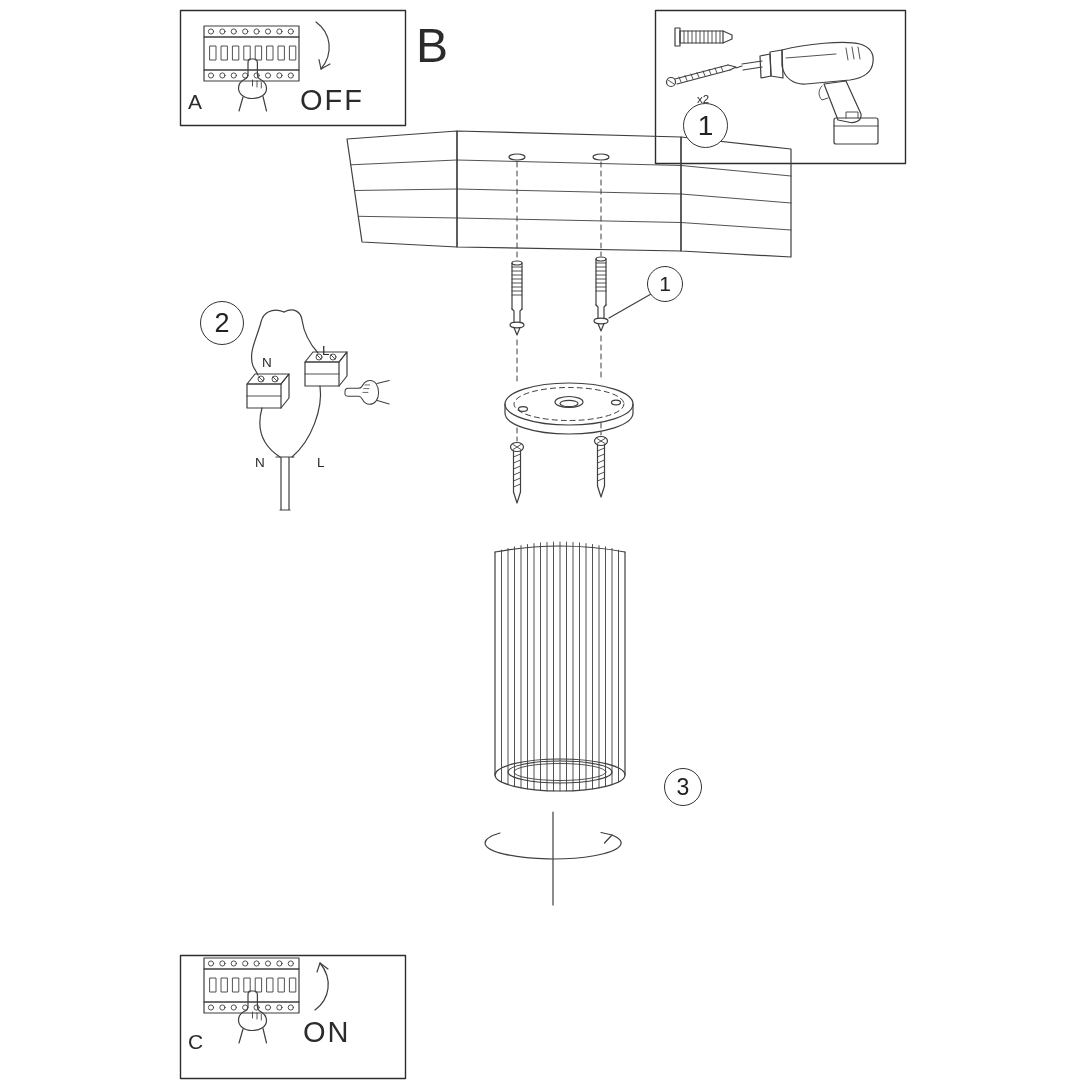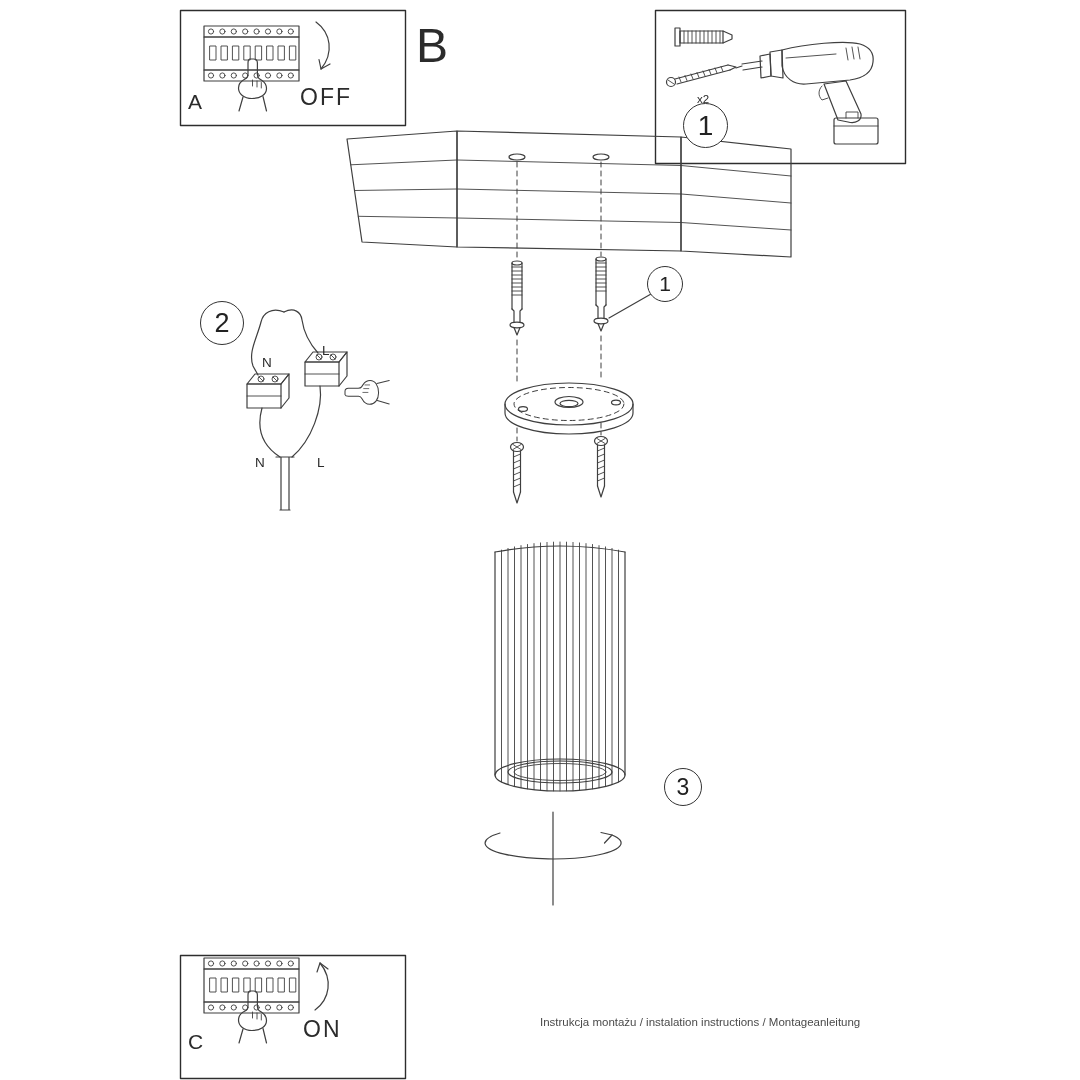--- a/index.html
+++ b/index.html
@@ -7,21 +7,21 @@
     position:relative;width:1080px;height:1080px;background:#ffffff;
     font-family:"Liberation Sans", sans-serif;color:#2e2e2e;overflow:hidden;
   }
   .art{position:absolute;left:0;top:0;width:1080px;height:1080px;
        stroke:#3f3f3f;fill:none;stroke-width:1.2;stroke-linecap:round;stroke-linejoin:round;}
   .art .frame{stroke-width:1.4;stroke:#2d2d2d;}
   .art .dash{stroke-dasharray:5 4;stroke-width:1;}
   .art .thin{stroke-width:0.9;}
   .label{position:absolute;white-space:nowrap;color:#2b2b2b;}
   .panel-letter{font-size:21px;}
-  .state-word{font-size:23px;letter-spacing:2px;}
+  .state-word{font-size:29px;letter-spacing:2px;}
   .section-letter{font-size:48px;}
   .qty{font-size:11.5px;}
   .wire-label{font-size:13.5px;}
   .circle-num{
     position:absolute;border:1.6px solid #333;border-radius:50%;
     display:flex;align-items:center;justify-content:center;background:#fff;
     color:#222;
   }
   .footer{position:absolute;left:540px;top:1014px;font-size:11.5px;line-height:16.5px;color:#4a4a4a;}
 </style>
@@ -220,16 +220,15 @@
   <div class="label wire-label" style="left:322px;top:343px;">L</div>
   <div class="label wire-label" style="left:255px;top:455px;">N</div>
   <div class="label wire-label" style="left:317px;top:455px;">L</div>
 
   <div class="circle-num" style="left:664px;top:768px;width:36px;height:36px;font-size:23px;">3</div>
 
   <div class="label panel-letter" style="left:188px;top:1030px;">C</div>
   <div class="label state-word" style="left:303px;top:1016px;">ON</div>
 
   <div class="footer">
-    <div>Instrukcja montażu / instalation instructions / Montageanleitung</div>
   </div>
 
 </div>
 
 </body></html>

